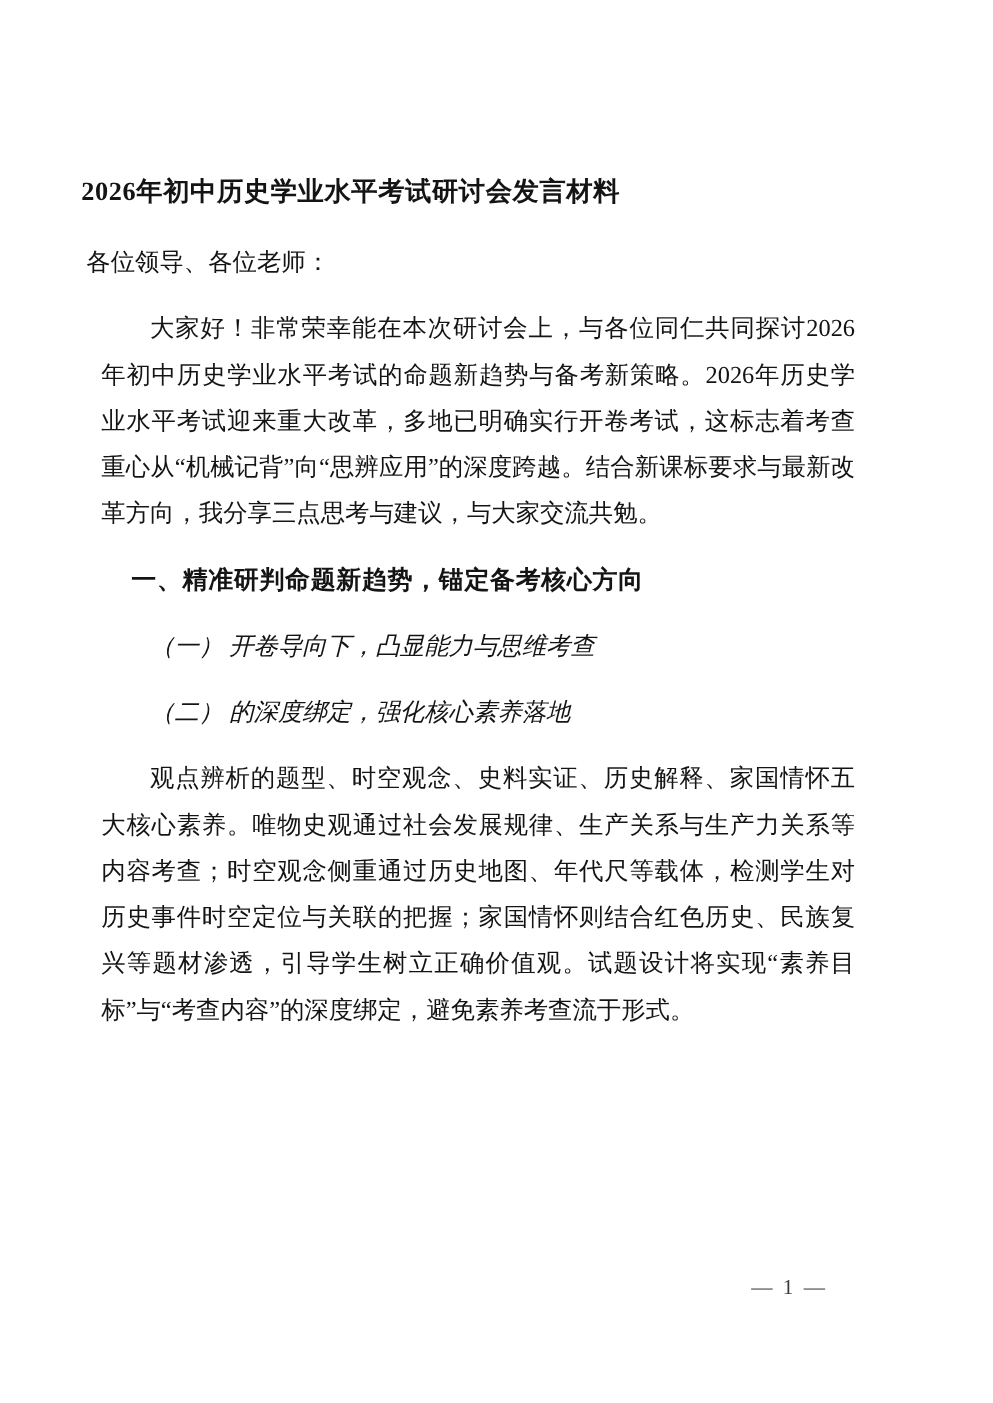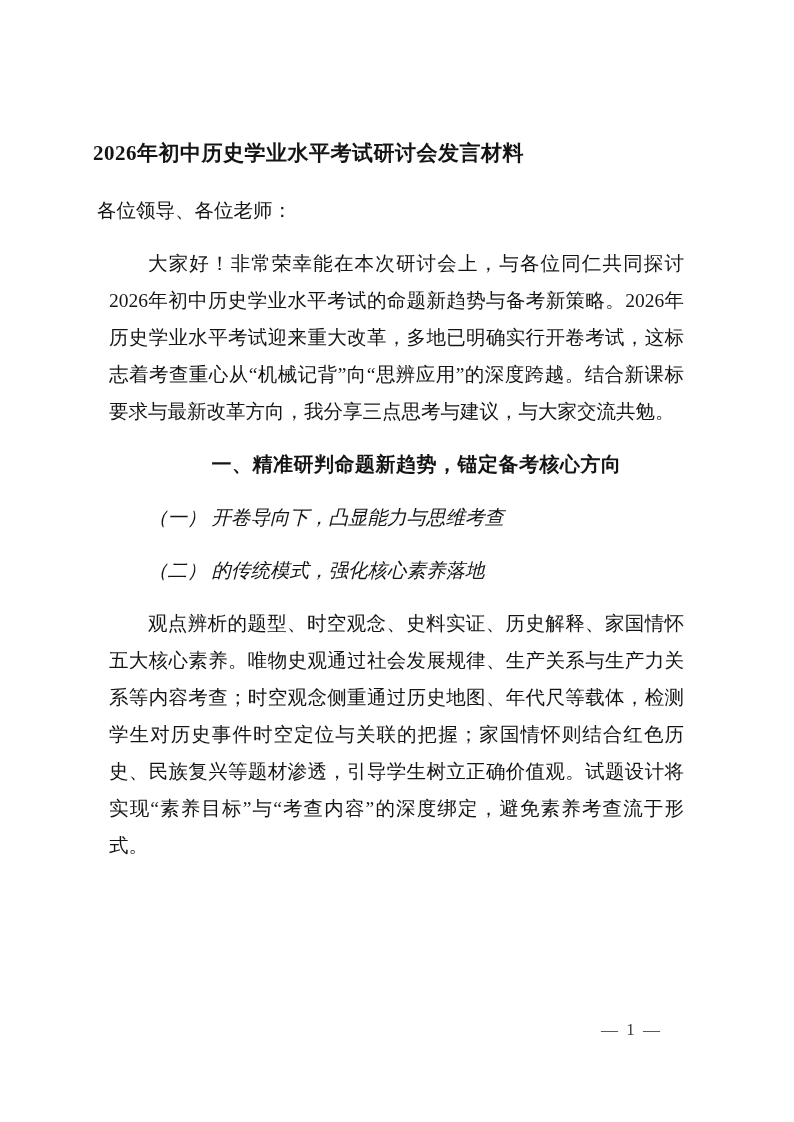--- a/index.html
+++ b/index.html
@@ -6,21 +6,21 @@
     margin: 0;
     padding: 0;
     background: #ffffff;
   }
   .page {
     position: relative;
     width: 794px;
     height: 1122px;
     background: #ffffff;
     box-sizing: border-box;
-    padding: 138px 94px 0 93px;
+    padding: 138px 94px 0 65px;
     font-family: "Liberation Serif", serif;
     color: #141414;
     overflow: hidden;
   }
   .doc-title {
     font-size: 21px;
     font-weight: bold;
     line-height: 30px;
     margin: 0 0 24px 0;
     letter-spacing: 0.5px;
@@ -42,21 +42,20 @@
     text-indent: 2em;
   }
   .section-heading {
     font-family: "Liberation Sans", sans-serif;
     font-size: 20px;
     font-weight: bold;
     line-height: 37px;
     margin: 0;
     text-indent: 2em;
     letter-spacing: 0.5px;
-    text-align: center;
   }
   .sub-heading {
     font-size: 19.5px;
     font-weight: normal;
     font-style: italic;
     line-height: 37px;
     margin: 16px;
     text-indent: 2em;
   }
   .sub2 {
@@ -80,18 +79,18 @@
 
   <p class="salutation">各位领导、各位老师：</p>
 
   <p class="body-para indent">大家好！非常荣幸能在本次研讨会上，与各位同仁共同探讨2026年初中历史学业水平考试的命题新趋势与备考新策略。2026年历史学业水平考试迎来重大改革，多地已明确实行开卷考试，这标志着考查重心从“机械记背”向“思辨应用”的深度跨越。结合新课标要求与最新改革方向，我分享三点思考与建议，与大家交流共勉。</p>
 
   <h2 class="section-heading">一、精准研判命题新趋势，锚定备考核心方向</h2>
 
   <h3 class="sub-heading">（一） 开卷导向下，凸显能力与思维考查</h3>
 
 
-  <h3 class="sub-heading sub2">（二） 的传统模式，强化核心素养落地</h3>
+  <h3 class="sub-heading sub2">（二） 的深度绑定，强化核心素养落地</h3>
 
   <p class="body-para indent">观点辨析的题型、时空观念、史料实证、历史解释、家国情怀五大核心素养。唯物史观通过社会发展规律、生产关系与生产力关系等内容考查；时空观念侧重通过历史地图、年代尺等载体，检测学生对历史事件时空定位与关联的把握；家国情怀则结合红色历史、民族复兴等题材渗透，引导学生树立正确价值观。试题设计将实现“素养目标”与“考查内容”的深度绑定，避免素养考查流于形式。</p>
 
   <div class="page-number">— 1 —</div>
 </div>
 
 </body></html>

